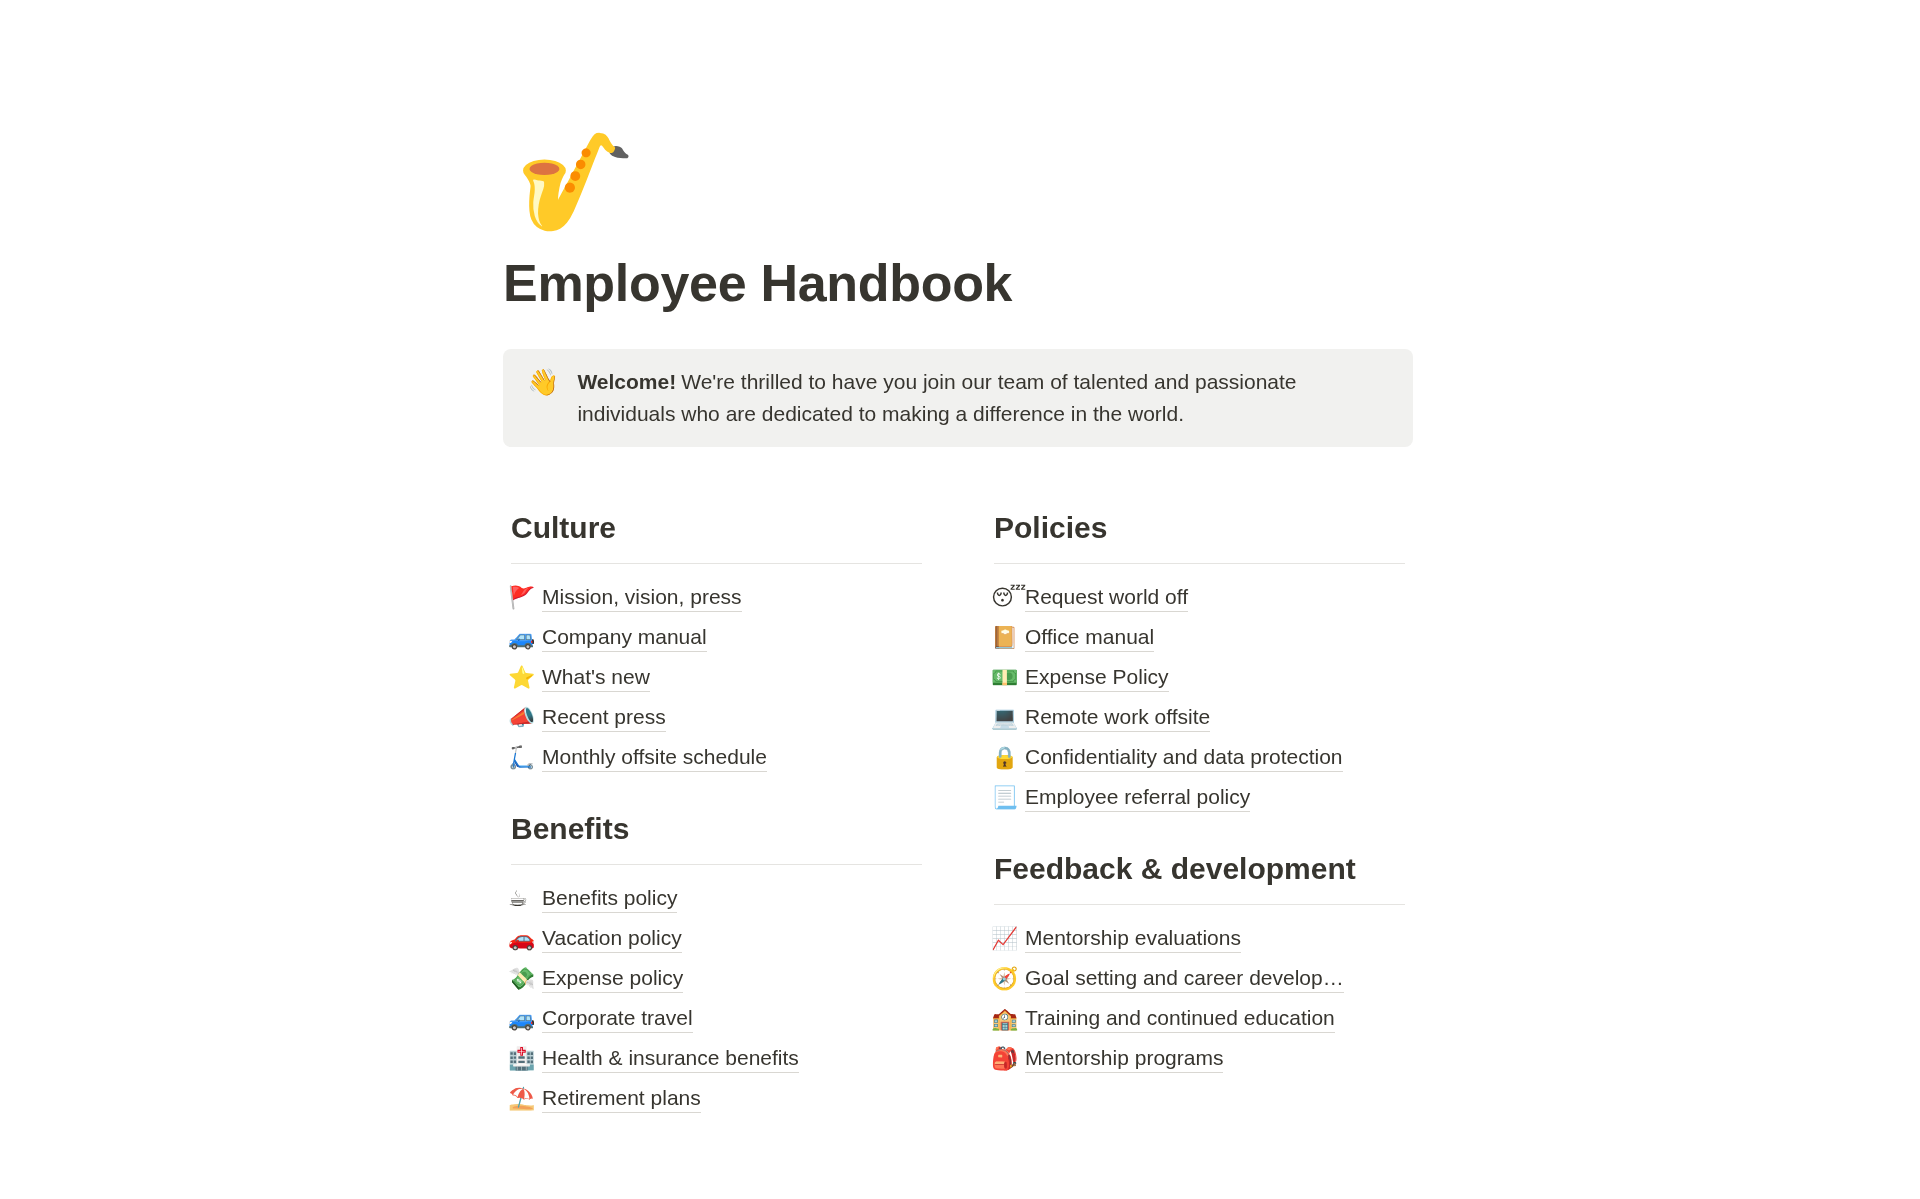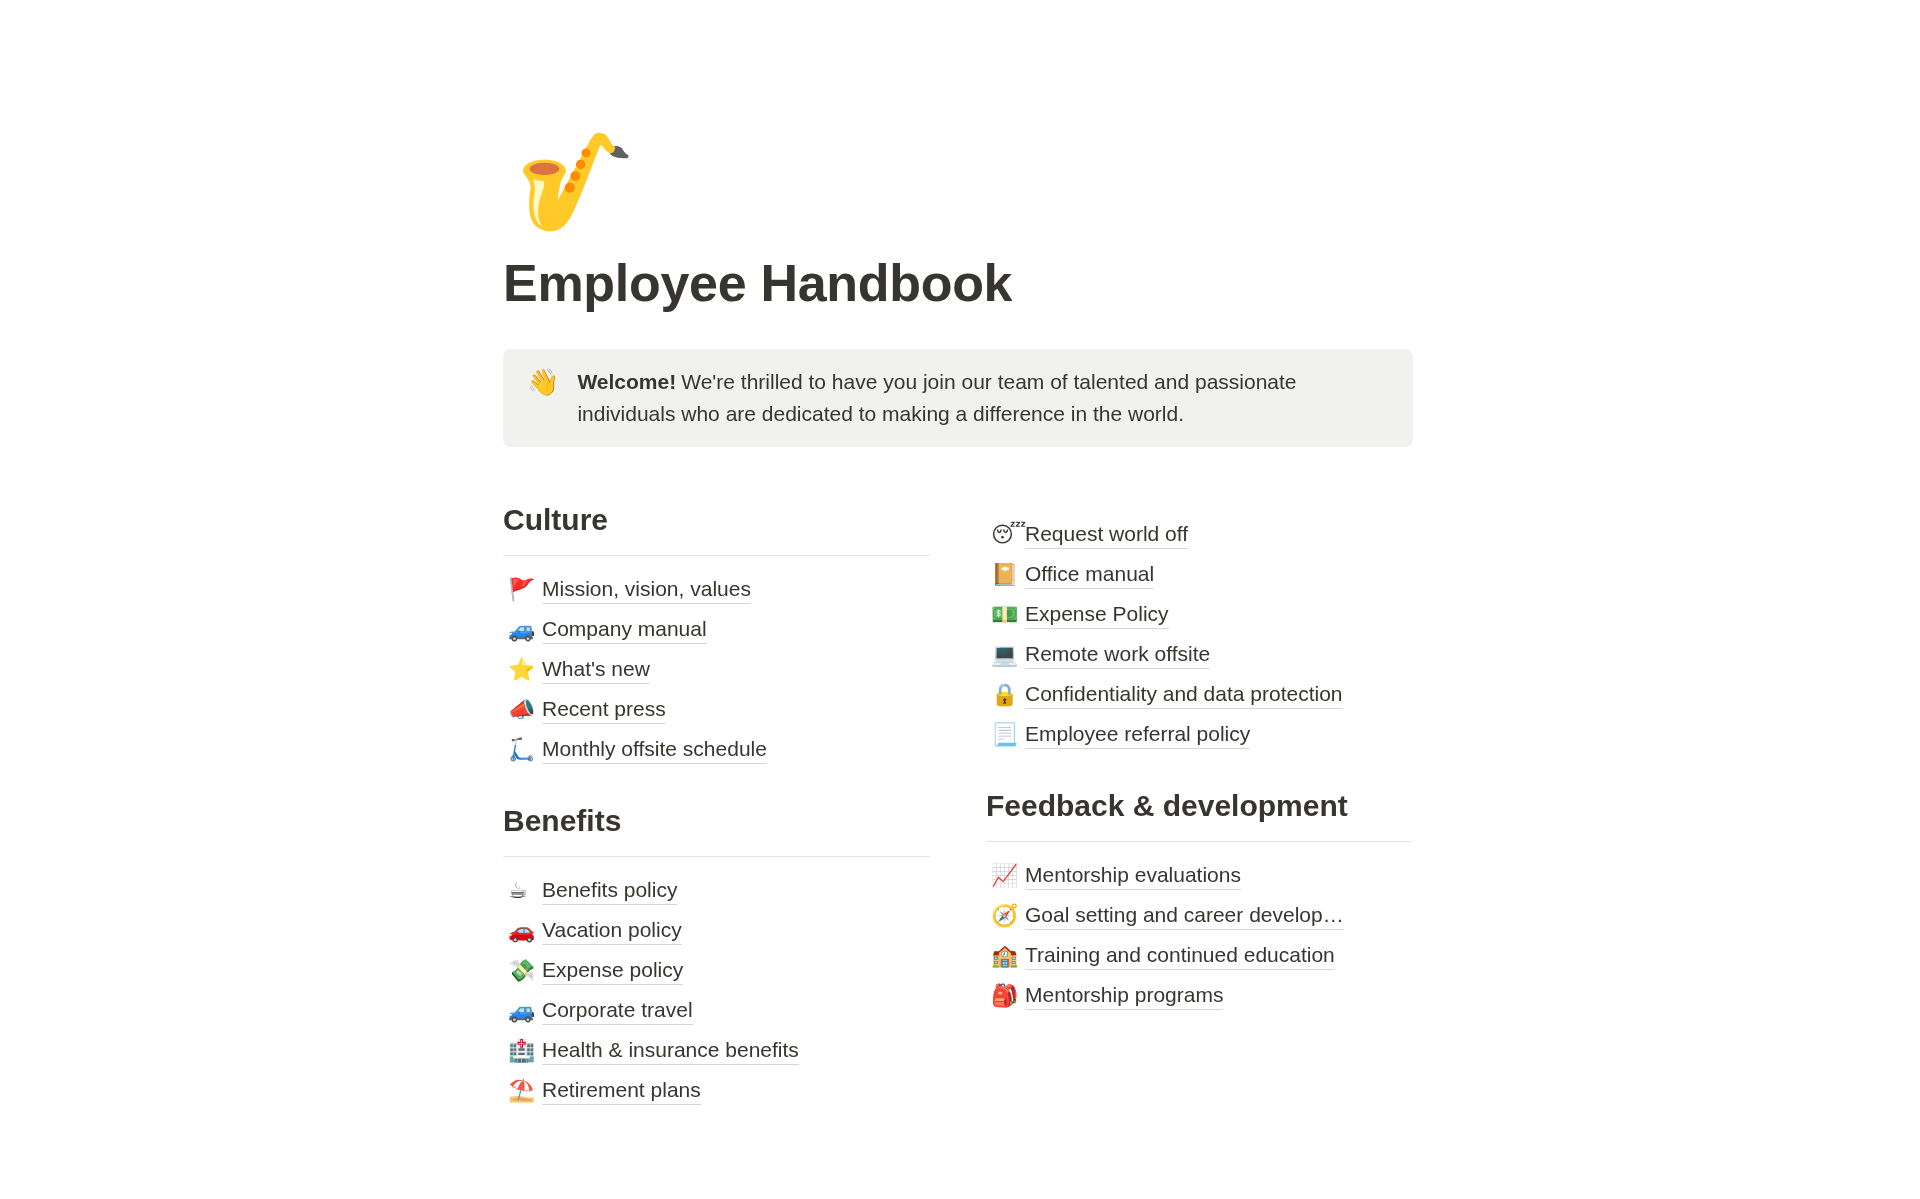--- a/index.html
+++ b/index.html
@@ -40,21 +40,21 @@
   }
   .callout-emoji { font-size:26px; line-height:32px; margin-right:18px; flex:none; }
   .callout-text  { font-size:21px; line-height:32px; max-width:770px; }
   .callout-text b { font-weight:700; padding-right:5px;margin-top:37px; }
 
   .columns { display:flex; margin-top:54px; }
   .col { width:427px; flex:none; }
   .col + .col { margin-left:56px; }
 
   .section-title {
-    margin:0;
+    margin:8px;
     font-size:30px;
     line-height:38px;
     font-weight:600;
     padding-bottom:16px;
     border-bottom:1px solid #E5E4E1;
   }
   .section + .section { margin-top:32px; }
   .links { margin-top:14px; }
 
   .row {
@@ -96,21 +96,21 @@
 
   <div class="columns">
 
     <div class="col">
 
       <div class="section">
         <h2 class="section-title">Culture</h2>
         <div class="links">
           <div class="row">
             <span class="emoji">🚩</span>
-            <span class="link-label">Mission, vision, values</span>
+            <span class="link-label">Mission, vision, press</span>
           </div>
           <div class="row">
             <span class="emoji">🚙</span>
             <span class="link-label">Company manual</span>
           </div>
           <div class="row">
             <span class="emoji">⭐</span>
             <span class="link-label">What's new</span>
           </div>
           <div class="row">
@@ -152,20 +152,21 @@
             <span class="link-label">Retirement plans</span>
           </div>
         </div>
       </div>
 
     </div>
 
     <div class="col">
 
       <div class="section">
+        <h2 class="section-title">Policies</h2>
         <div class="links">
           <div class="row">
             <span class="emoji">😴</span>
             <span class="link-label">Request world off</span>
           </div>
           <div class="row">
             <span class="emoji">📔</span>
             <span class="link-label">Office manual</span>
           </div>
           <div class="row">

